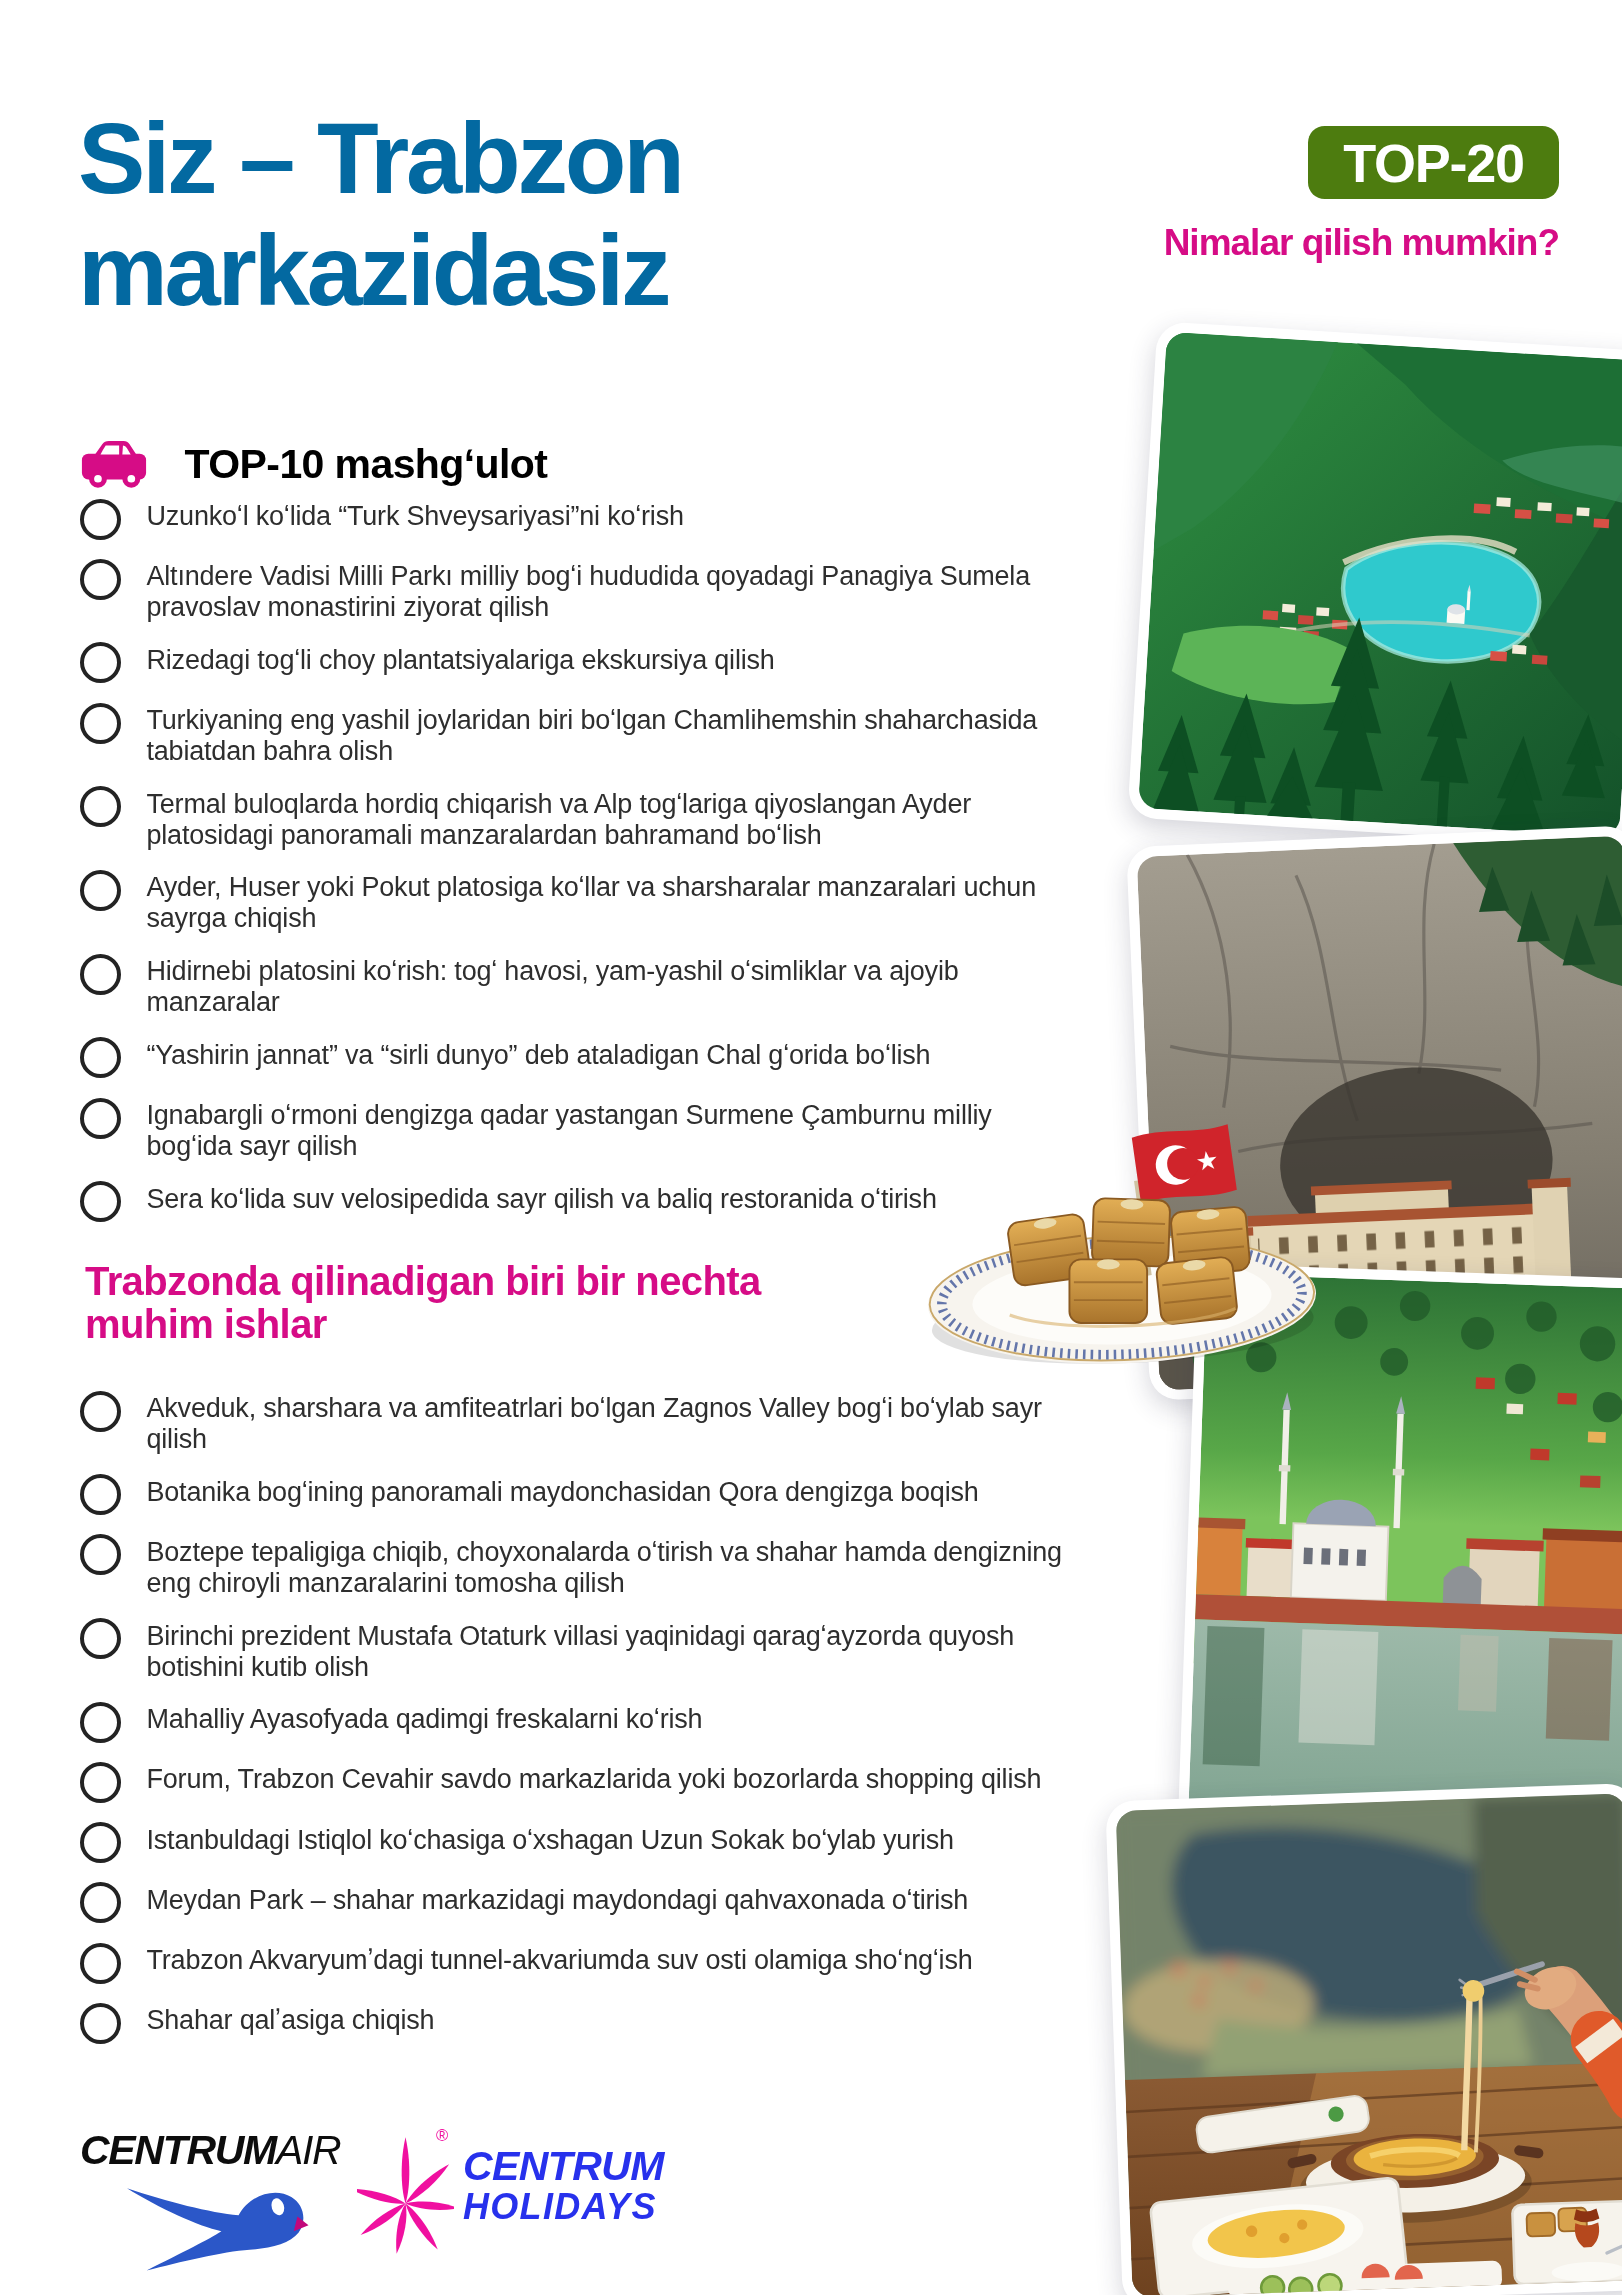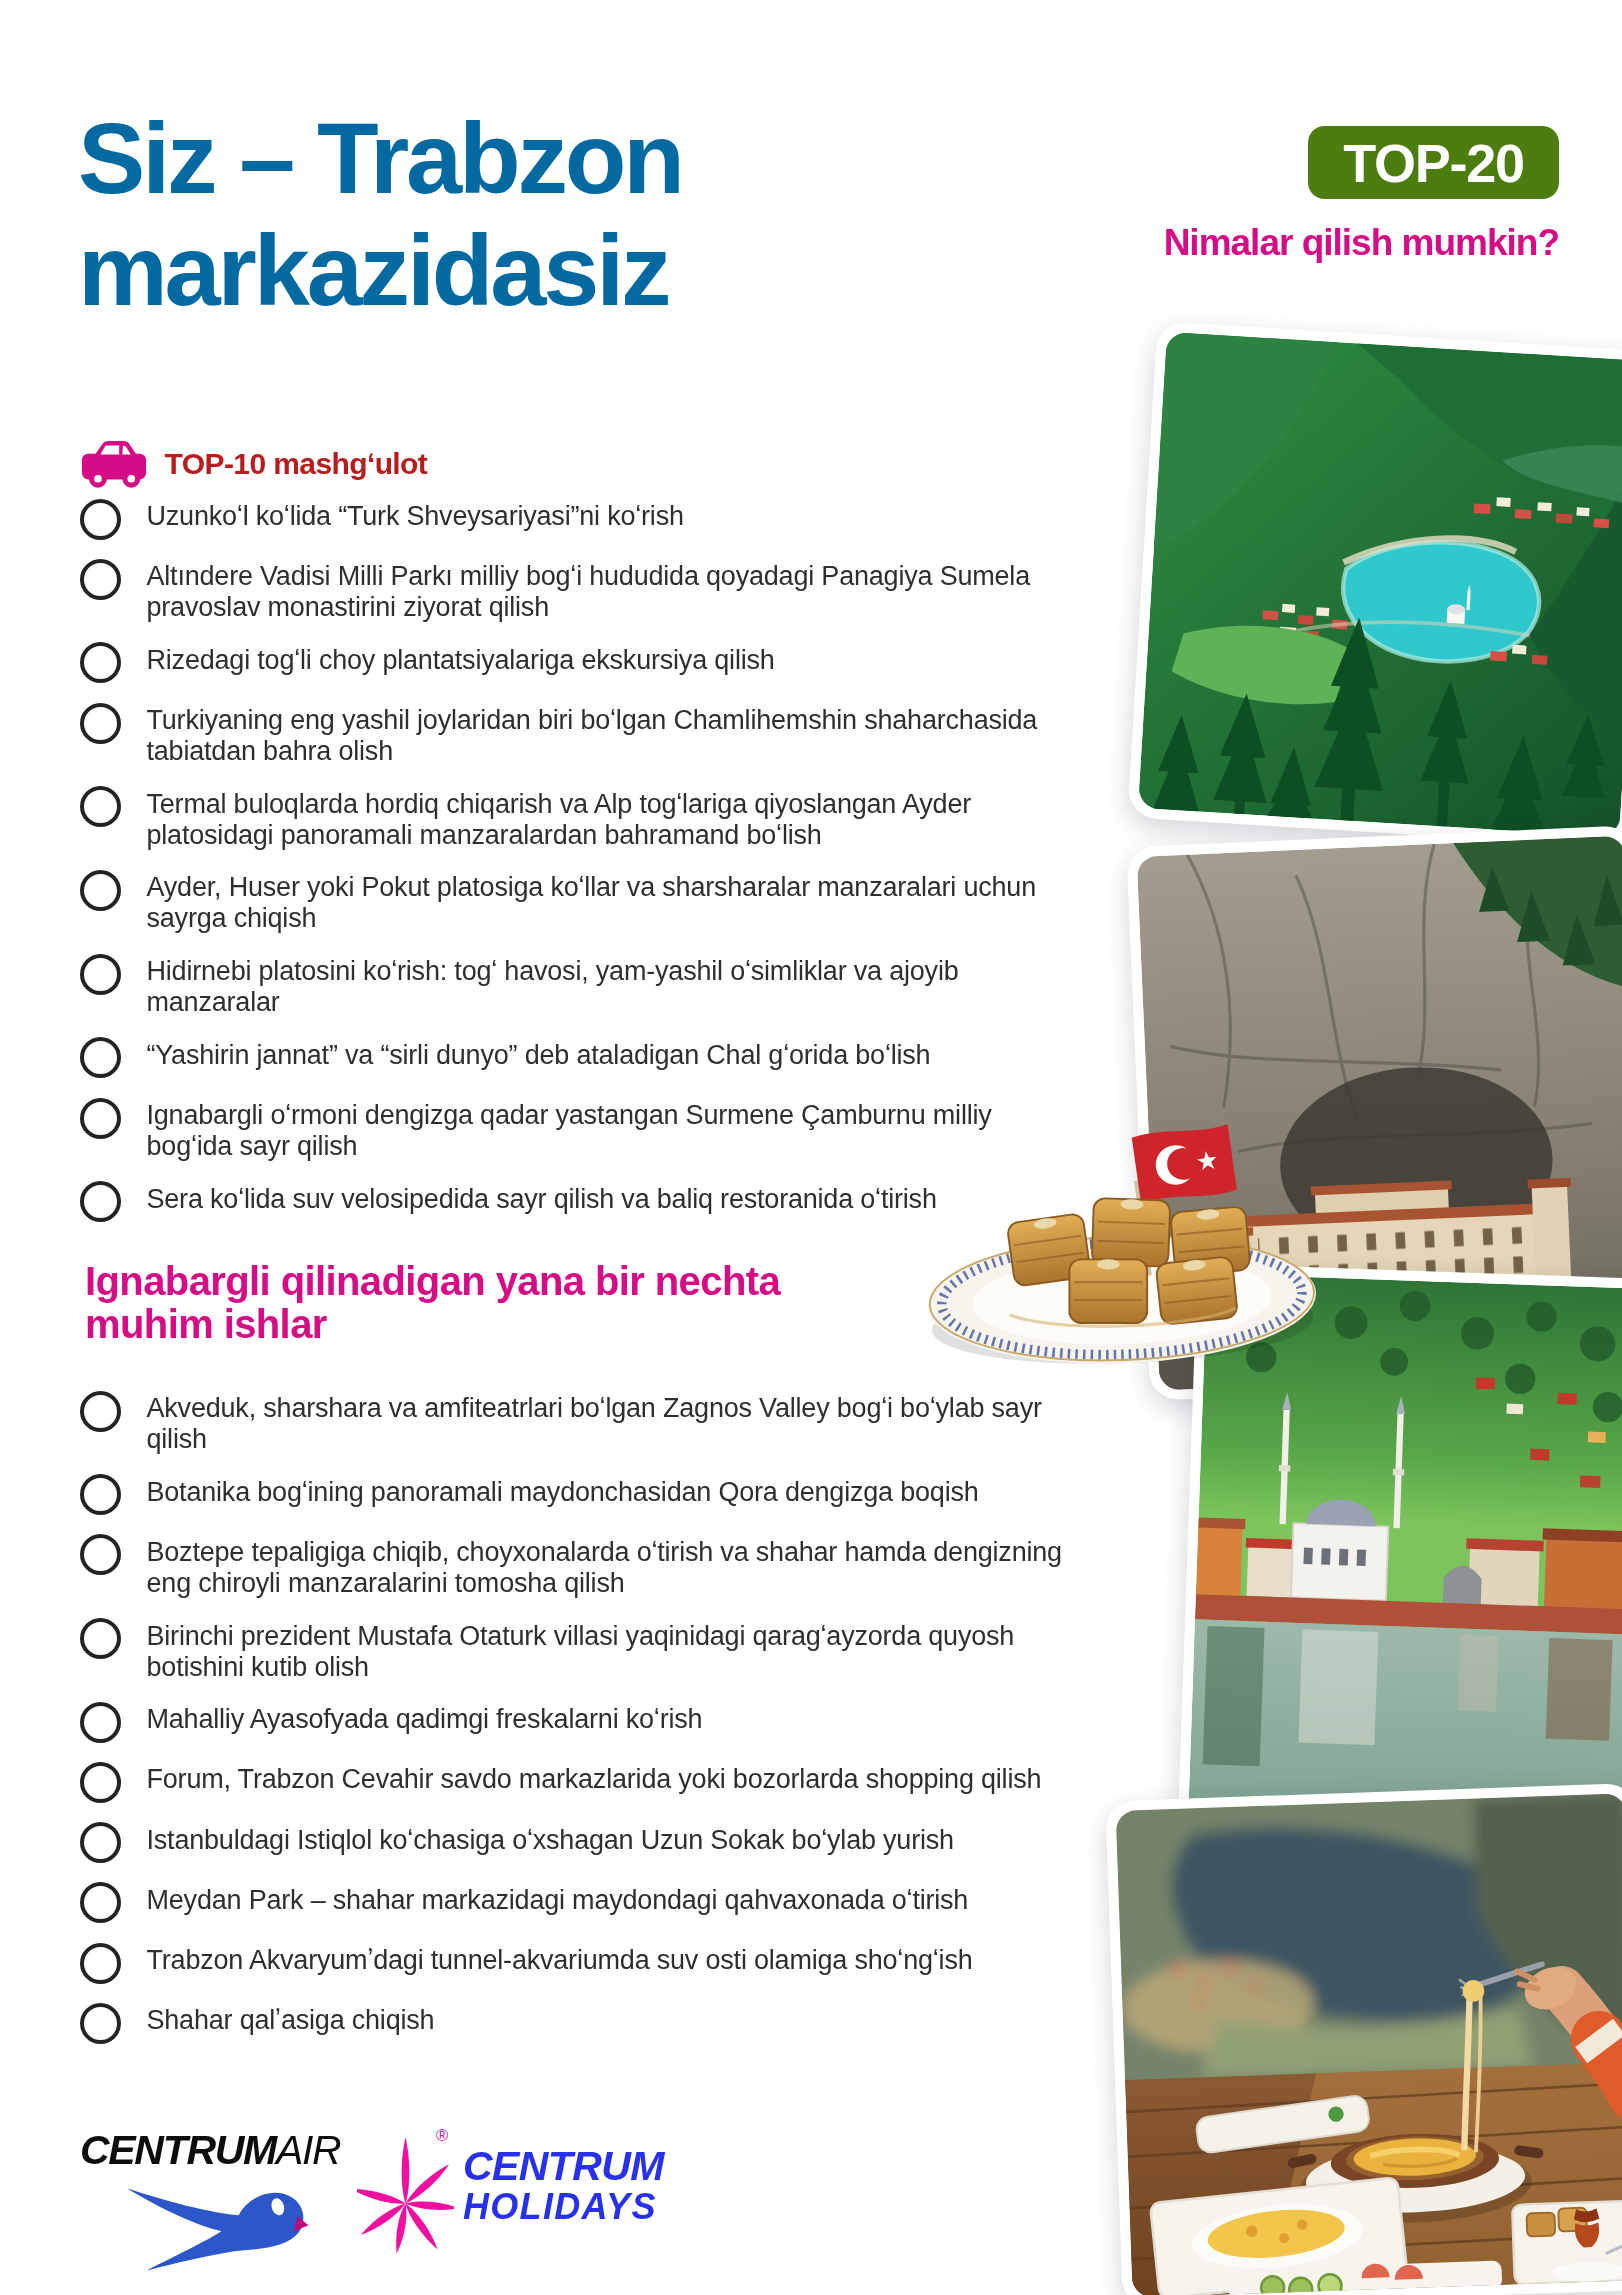--- a/index.html
+++ b/index.html
@@ -11,21 +11,21 @@
          font-weight:700;letter-spacing:-3.2px;color:#0369a1;}
   .badge{position:absolute;left:1308px;top:126px;width:251px;height:73px;background:#4d7c0f;
          color:#fff;border-radius:16.6px;display:flex;align-items:center;justify-content:center;
          font-weight:700;font-size:54px;letter-spacing:-1.3px;}
   .subtitle{position:absolute;top:222px;right:64px;color:#D60C86;font-size:37px;font-weight:700;
          letter-spacing:-1px;white-space:nowrap;}
 
   
   .sec1-head{position:absolute;left:80px;top:436px;display:flex;align-items:center;gap:16.6px;}
   .car{width:68px;height:56px;flex:none;}
-  .sec-title{color:#b91c1c;font-weight:700;font-size:30px;letter-spacing:-0.6px;white-space:nowrap;}
+  .sec-title{color:#000000;font-weight:700;font-size:41px;letter-spacing:-0.6px;white-space:nowrap;margin-left:20px;}
   .sec2-head{position:absolute;left:85px;top:1260px;margin:0;color:#D60C86;font-size:40px;
          line-height:43px;font-weight:700;letter-spacing:-0.6px;}
 
   
   .checklist{position:absolute;left:80px;margin:0;padding:0;list-style:none;display:flex;
          flex-direction:column;gap:21.7px;width:1007px;}
   .list1{top:501px;}
   .list2{top:1393px;}
   .check-item{display:flex;gap:25.5px;align-items:flex-start;}
   .cb{flex:none;width:33px;height:33px;border:4.5px solid #232323;border-radius:50%;margin-top:-2.5px;}
@@ -483,21 +483,21 @@
       <li class="check-item">
         <span class="cb"></span>
         <span class="it">Ignabargli oʻrmoni dengizga qadar yastangan Surmene Çamburnu milliy bogʻida sayr qilish</span>
       </li>
       <li class="check-item">
         <span class="cb"></span>
         <span class="it">Sera koʻlida suv velosipedida sayr qilish va baliq restoranida oʻtirish</span>
       </li>
     </ul>
 
-  <h2 class="sec2-head"><span>Ignabargli qilinadigan yana bir nechta</span><br><span>muhim ishlar</span></h2>
+  <h2 class="sec2-head"><span>Trabzonda qilinadigan biri bir nechta</span><br><span>muhim ishlar</span></h2>
   <ul class="checklist list2">
       <li class="check-item">
         <span class="cb"></span>
         <span class="it">Akveduk, sharshara va amfiteatrlari boʻlgan Zagnos Valley bogʻi boʻylab sayr qilish</span>
       </li>
       <li class="check-item">
         <span class="cb"></span>
         <span class="it">Botanika bogʻining panoramali maydonchasidan Qora dengizga boqish</span>
       </li>
       <li class="check-item">

